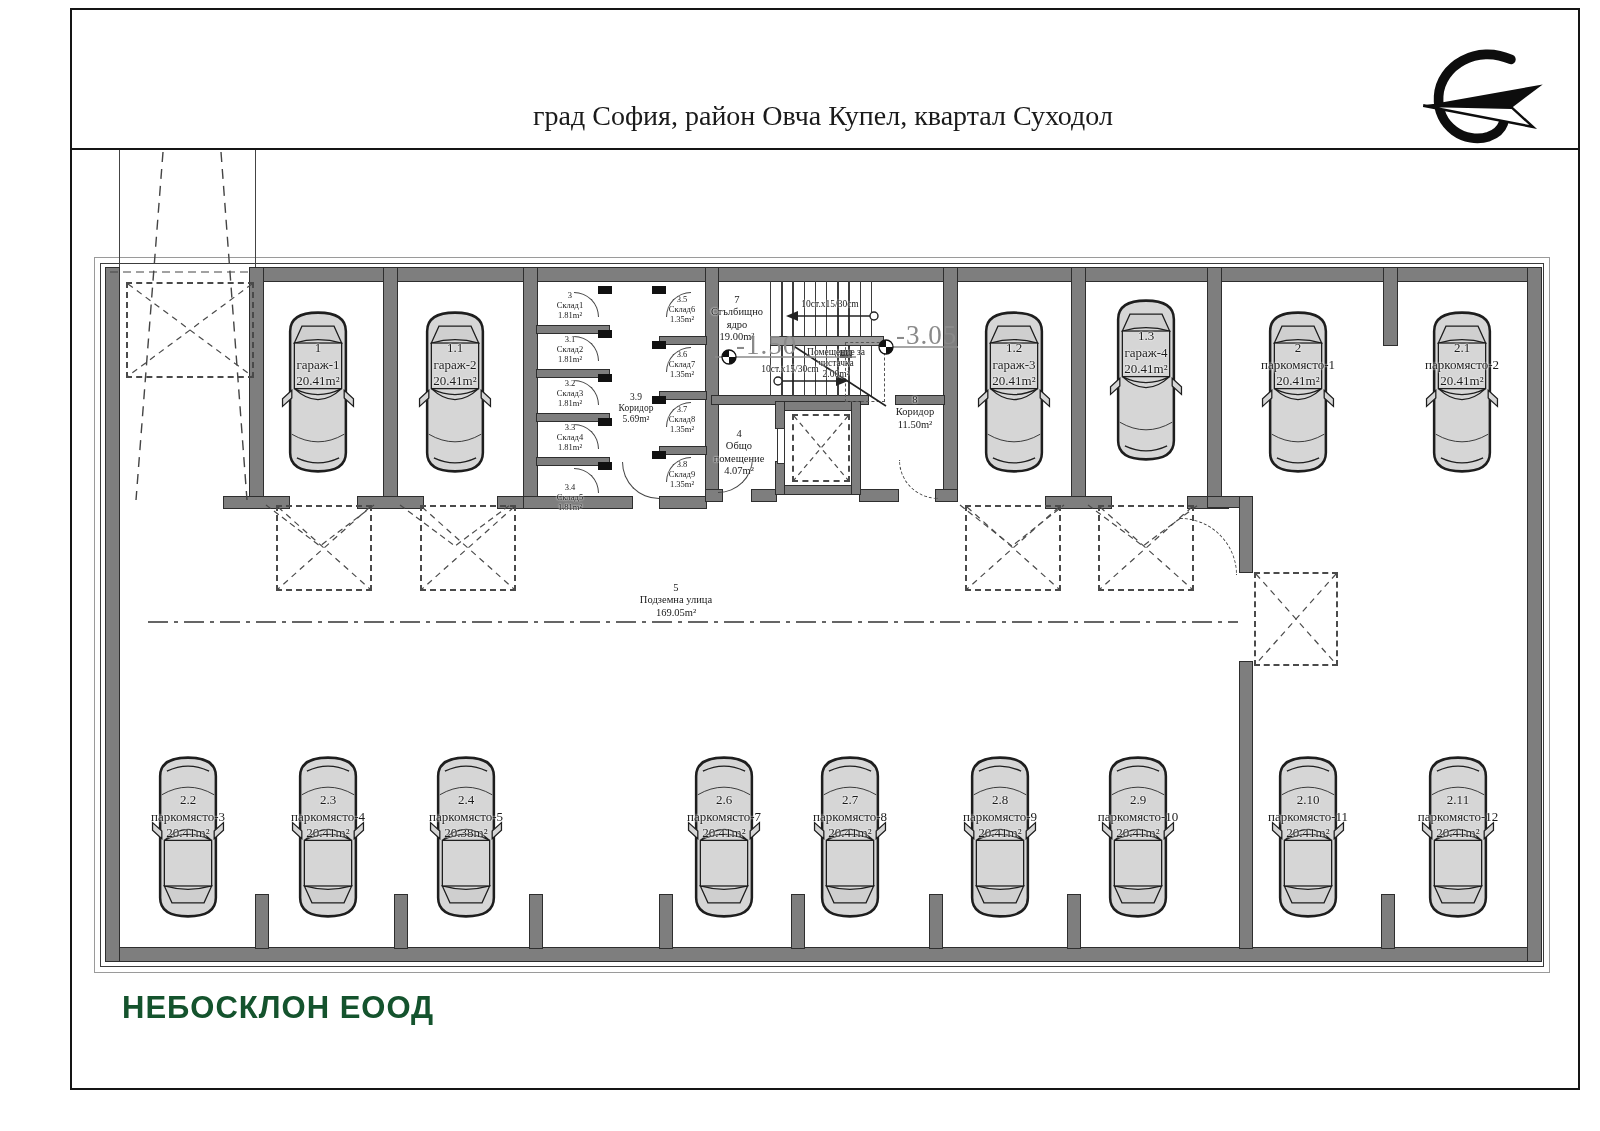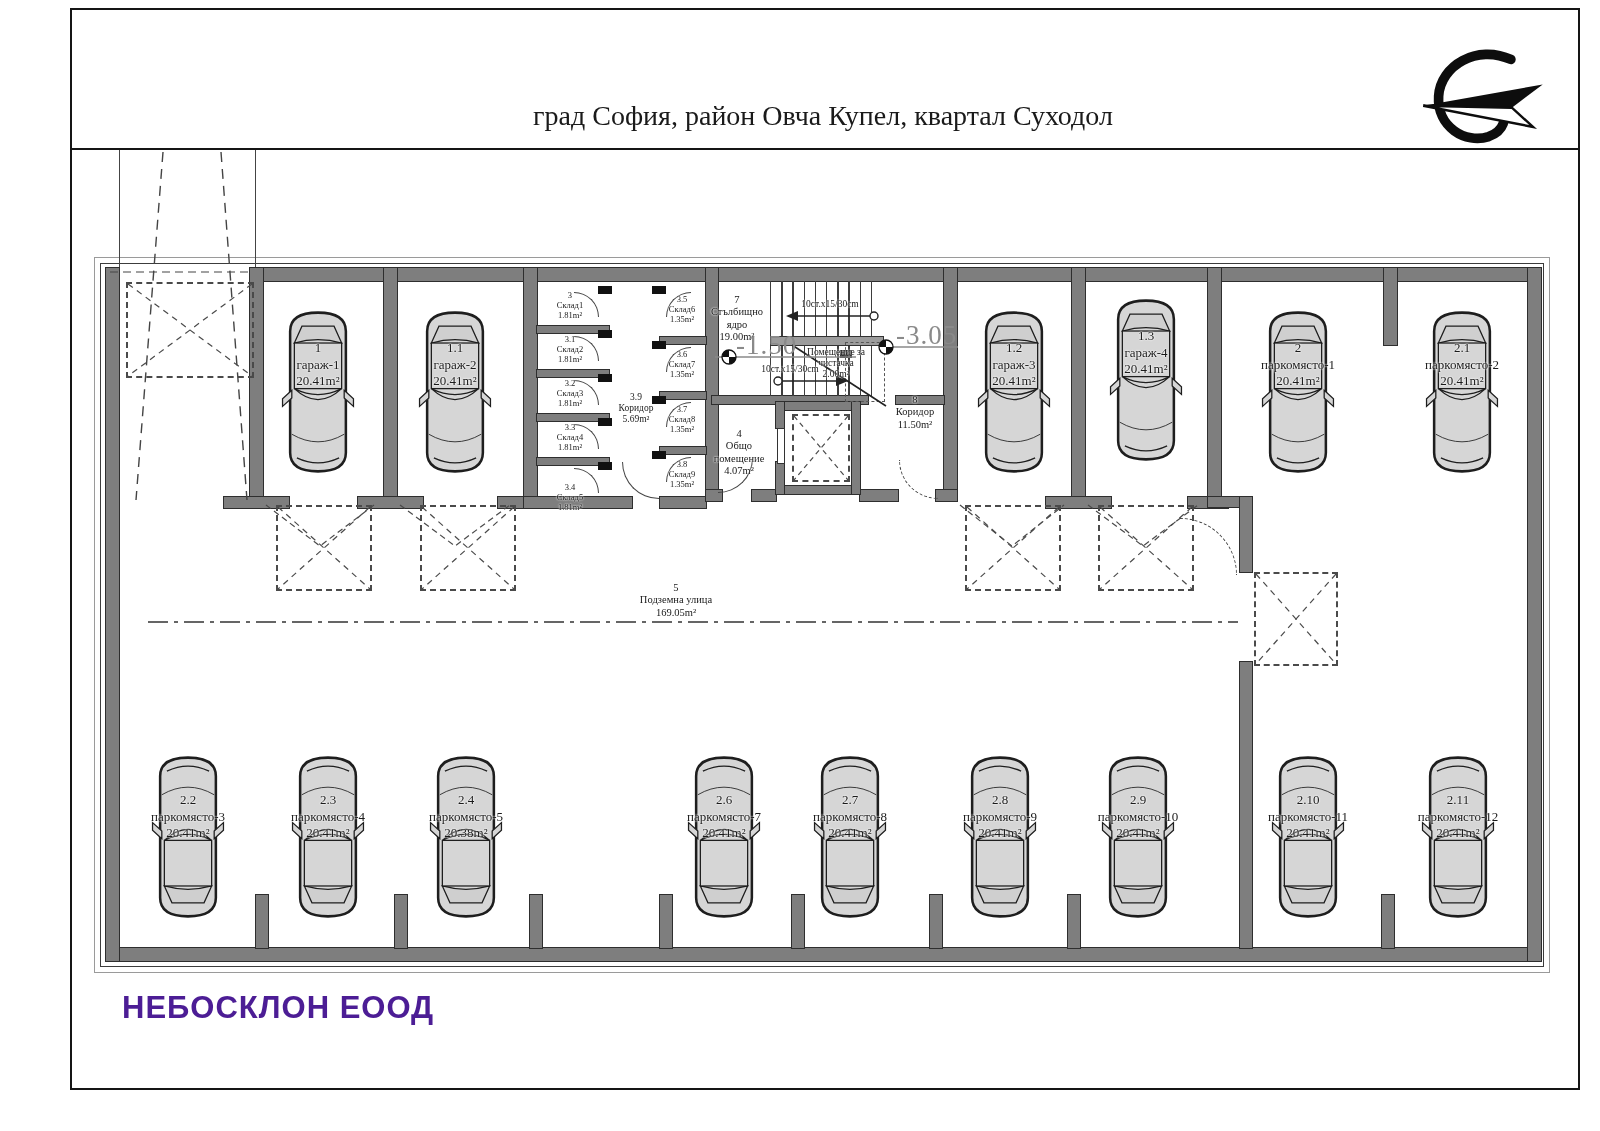--- a/index.html
+++ b/index.html
@@ -466,14 +466,14 @@
       <div>Коридор</div>
       <div>11.50m²</div>
     </div>
 
   <div class="lbl f10" style="left:676px;top:582px">
     <div>5</div>
       <div>Подземна улица</div>
       <div>169.05m²</div>
     </div>
 
-  <div class="company" style="color:#4c1d95">НЕБОСКЛОН ЕООД</div>
+  <div class="company" style="color:#14532d">НЕБОСКЛОН ЕООД</div>
 </div>
 
 </body></html>

